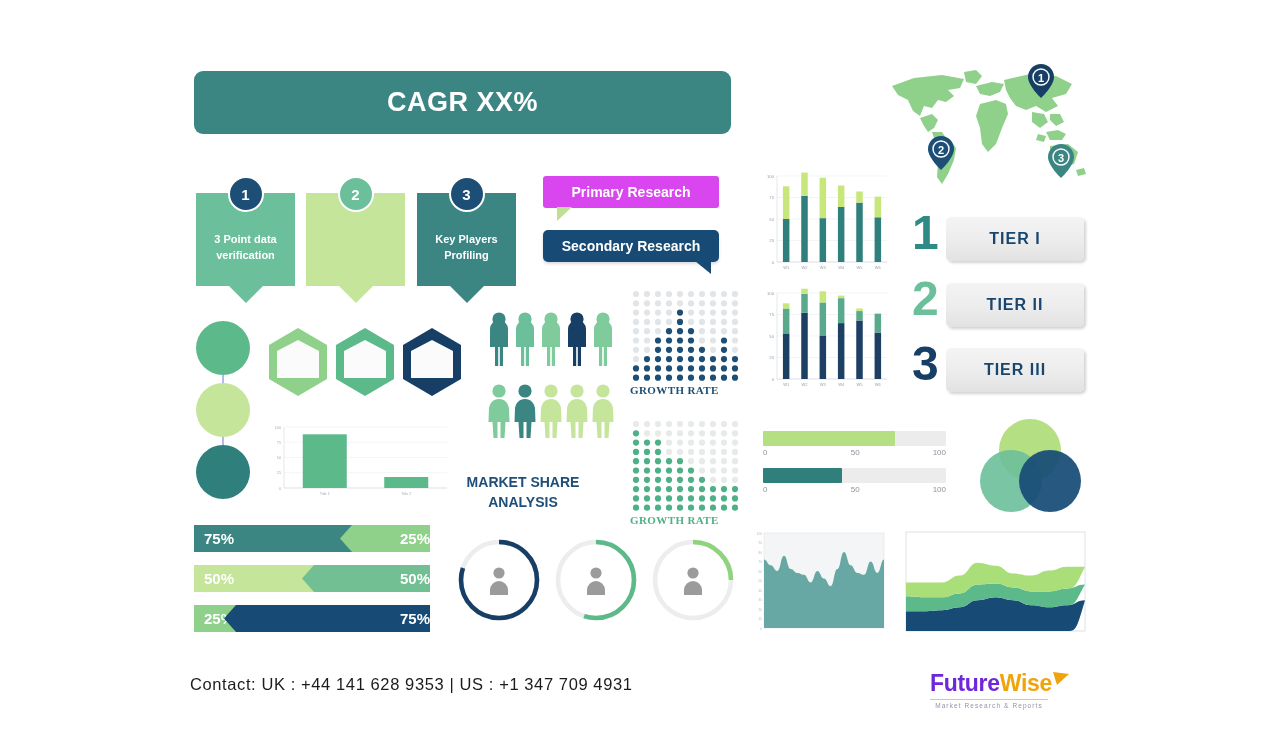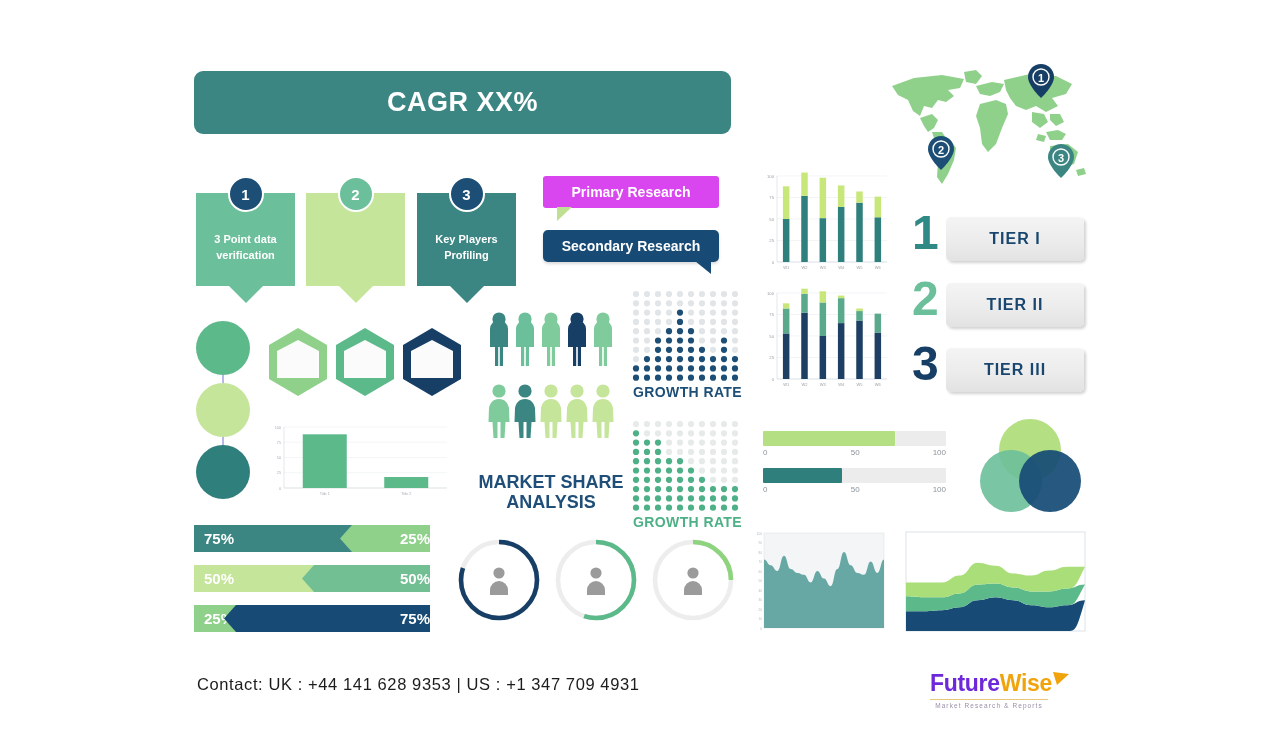--- a/index.html
+++ b/index.html
@@ -70,46 +70,46 @@
   .pbar .pl,.pbar .pr{
     position:absolute;top:0;height:27px;display:flex;align-items:center;
     color:#ffffff;font-size:15px;font-weight:bold;
   }
   .pbar .pl{left:0;padding-left:10px;}
   .pbar .pr{right:0;padding-right:10px;justify-content:flex-end;}
 
   
   .dotgrid{position:absolute;}
   .dot-cap{
-    position:absolute;width:100%;text-align:center;
-    font-size:14px;font-weight:bold;letter-spacing:.4px;
+    position:absolute;width:100%;text-align:left;
+    font-size:11px;font-weight:bold;letter-spacing:.4px;font-family:Liberation Serif, serif;
   }
 
   
   .slider{position:absolute;width:183px;}
   .slider .track{width:183px;height:15px;background:#ececec;border-radius:1px;position:relative;}
   .slider .fill{position:absolute;left:0;top:0;height:15px;border-radius:1px;}
   .slider .ticks{position:relative;width:183px;height:12px;margin-top:2px;}
   .slider .ticks span{position:absolute;top:0;font-size:8px;color:#8d949b;}
 
   
   .contact{
-    position:absolute;left:197px;top:675px;
+    position:absolute;left:190px;top:675px;
     font-size:16.5px;color:#1c1c1c;letter-spacing:.6px;
   }
   .logo{position:absolute;left:930px;top:670px;width:140px;height:44px;}
   .logo .word{font-size:23px;font-weight:bold;letter-spacing:-.3px;line-height:26px;}
   .logo .tag{
     font-size:6.5px;color:#9a8fa8;letter-spacing:1.1px;text-align:center;
     margin-top:3px;border-top:1.4px solid #e8c77a;padding-top:2px;width:118px;
   }
 
   .mkt-share{
-    position:absolute;left:463px;top:472px;width:176px;text-align:center;
-    color:#1f4e79;font-size:18px;font-weight:bold;line-height:20px;
+    position:absolute;left:435px;top:472px;width:176px;text-align:center;
+    color:#1f4e79;font-size:14px;font-weight:bold;line-height:20px;
   }
 </style>
 </head>
 <body>
 
 <div class="stage">
 
   <div class="abs cagr-banner">
     <span>CAGR XX%</span>
   </div>

